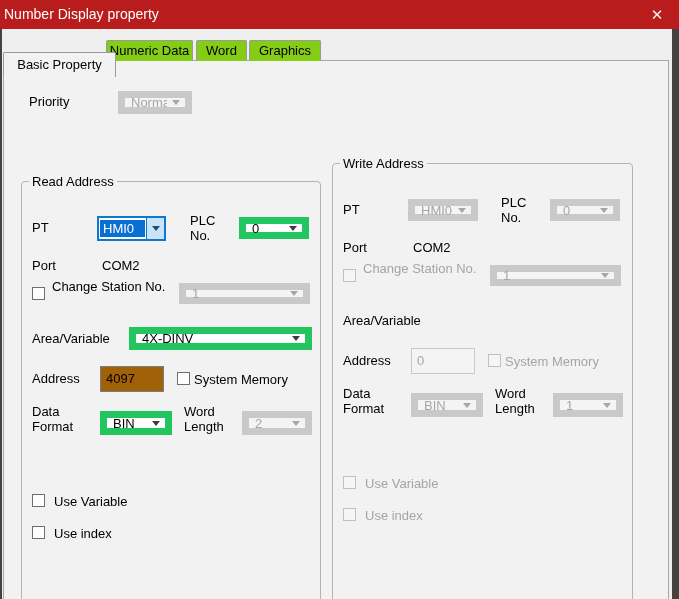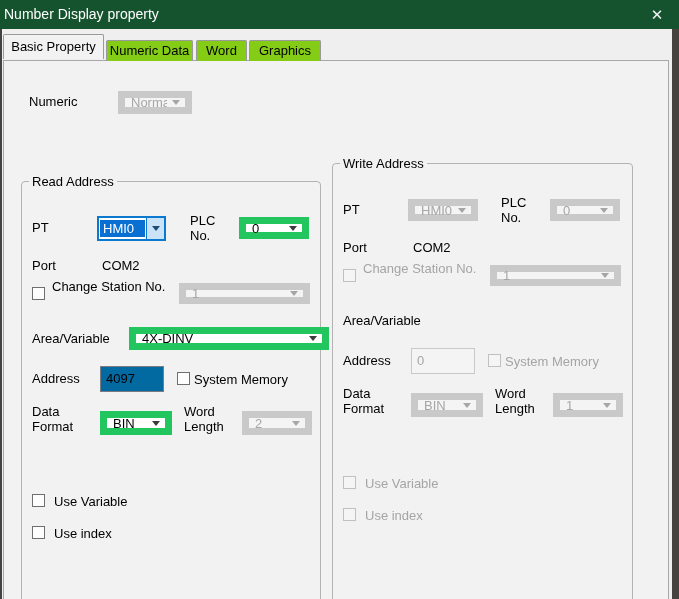--- a/index.html
+++ b/index.html
@@ -1,21 +1,21 @@
 <!DOCTYPE html>
 <html><head>
 <meta charset="utf-8">
 <style>
   * { margin:0; padding:0; box-sizing:border-box; }
   html,body { width:679px; height:599px; }
   body { font-family:"Liberation Sans","DejaVu Sans",sans-serif; font-size:13px; color:#111; }
   .screen { position:relative; width:679px; height:599px; background:#454240; overflow:hidden; }
 
   
-  .titlebar { position:absolute; left:0; top:0; width:679px; height:29px; background:#14532d; }
+  .titlebar { position:absolute; left:0; top:0; width:679px; height:29px; background:#b91c1c; }
   .titlebar .title { position:absolute; left:4px; top:0; line-height:29px; color:#ffffff; font-size:14px; }
   .close-btn { position:absolute; right:6px; top:0; width:32px; height:29px; color:#f2f2f2;
                display:flex; align-items:center; justify-content:center; font-size:15px; cursor:default; }
 
   
   .dialog { position:absolute; left:2px; top:29px; width:670px; height:570px; background:#efefef; }
 
   
   .tab { position:absolute; background:#84cc16; border:1px solid #9a9a9a; border-bottom:none;
          border-radius:2px 2px 0 0; text-align:center; font-size:13px; color:#000; z-index:2; }
@@ -37,47 +37,47 @@
          border-top:5px solid #3c3c3c; }
   .combo.disabled { background:#f4f4f4; border-color:#c9c9c9; }
   .combo.disabled .txt { color:#a6a6a6; }
   .combo.disabled .arr { border-top-color:#a6a6a6; }
 
   .combo.focus { border:2px solid #0b79d0; background:#ffffff; padding:0; }
   .combo.focus .txt { background:#0a6fd2; color:#ffffff; margin:1px; padding:1px 3px; }
   .combo.focus .btn { background:#cbe3f9; border-left:1px solid #0b79d0; }
   .combo.focus .arr { border-top-color:#1e4e74; }
 
-  .tinput { position:absolute; background:#0369a1; border:1px solid #7b7b83; color:#000;
+  .tinput { position:absolute; background:#a16207; border:1px solid #7b7b83; color:#000;
             padding:4px 5px; font-family:inherit; font-size:13px; }
   .tinput.disabled { background:#f4f4f4; border-color:#c9c9c9; color:#a6a6a6; }
 
   .cbx { position:absolute; width:13px; height:13px; background:#fdfdfd; border:1px solid #6f6f6f; }
   .cbx.disabled { background:#f5f5f5; border-color:#c0c0c0; }
 </style>
 </head>
 <body>
 
 <div class="screen">
 
   <div class="titlebar">
     <span class="title">Number Display property</span>
     <span class="close-btn">✕</span>
   </div>
 
   <div class="dialog">
 
-    <div class="tab active" style="left:1px; top:5px; width:101px; height:25px; line-height:24px;text-align:center;">Basic Property</div>
+    <div class="tab active" style="left:1px; top:23px; width:113px; height:25px; line-height:24px;text-align:center;">Basic Property</div>
     <div class="tab" style="left:104px; top:11px; width:87px; height:21px; line-height:20px;">Numeric Data</div>
     <div class="tab" style="left:194px; top:11px; width:51px; height:21px; line-height:20px;">Word</div>
     <div class="tab" style="left:247px; top:11px; width:72px; height:21px; line-height:20px;">Graphics</div>
 
     <div class="tabpage">
 
-      <div class="lbl" style="left:25px; top:33px;">Numeric</div>
+      <div class="lbl" style="left:25px; top:33px;">Priority</div>
       <div class="combo disabled" style="left:114px; top:30px; width:74px; height:23px;">
         <span class="txt">Normal</span>
         <span class="btn">
             <i class="arr"></i>
           </span>
       </div>
 
       <div class="groupbox" style="left:17px; top:120px; width:300px; height:426px;">
         <span class="group-caption">Read Address</span>
 
@@ -102,21 +102,21 @@
         <span class="cbx" style="left:10px; top:105px;"></span>
         <div class="lbl" style="left:30px; top:97px; width:120px;">Change Station No.</div>
         <div class="combo disabled" style="left:157px; top:101px; width:131px; height:21px;">
           <span class="txt">1</span>
           <span class="btn">
               <i class="arr"></i>
             </span>
         </div>
 
         <div class="lbl" style="left:10px; top:149px;">Area/Variable</div>
-        <div class="combo" style="left:107px; top:145px; width:200px; height:23px;">
+        <div class="combo" style="left:107px; top:145px; width:183px; height:23px;">
           <span class="txt">4X-DINV</span>
           <span class="btn">
               <i class="arr"></i>
             </span>
         </div>
 
         <div class="lbl" style="left:10px; top:189px;">Address</div>
         <div class="tinput" style="left:78px; top:184px; width:64px; height:26px;">4097</div>
         <span class="cbx" style="left:155px; top:190px;"></span>
         <div class="lbl" style="left:172px; top:190px;">System Memory</div>

